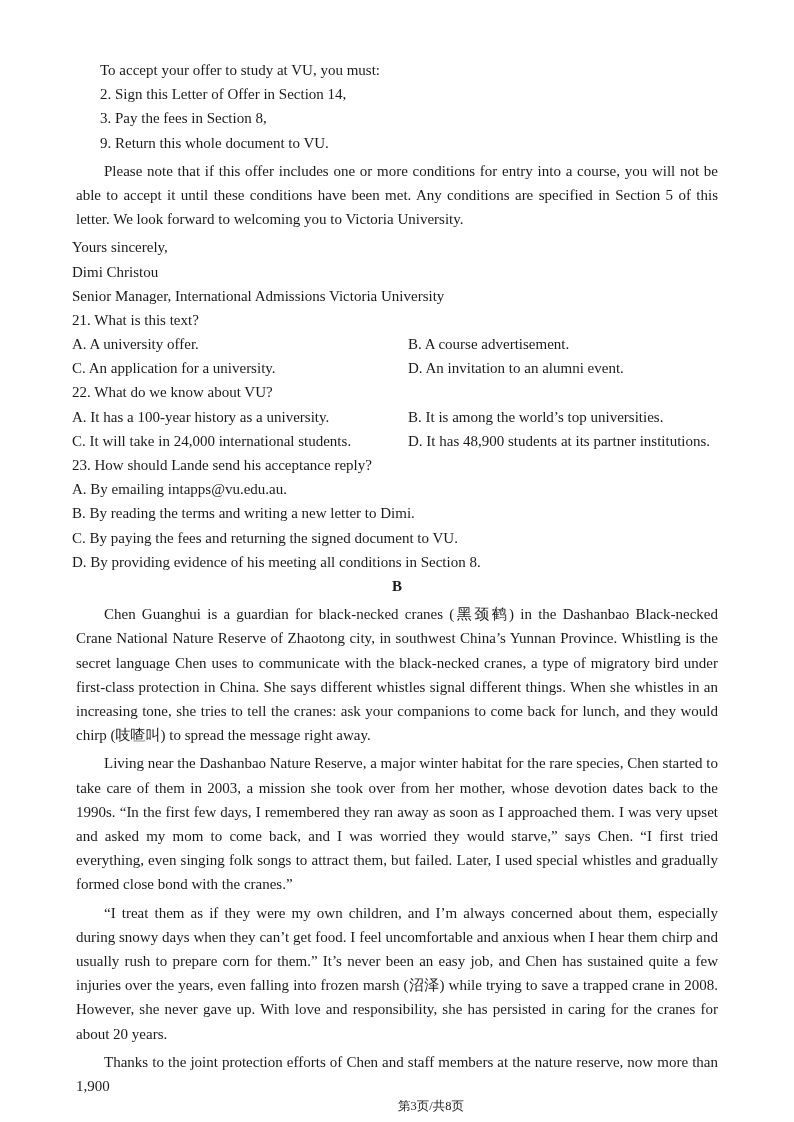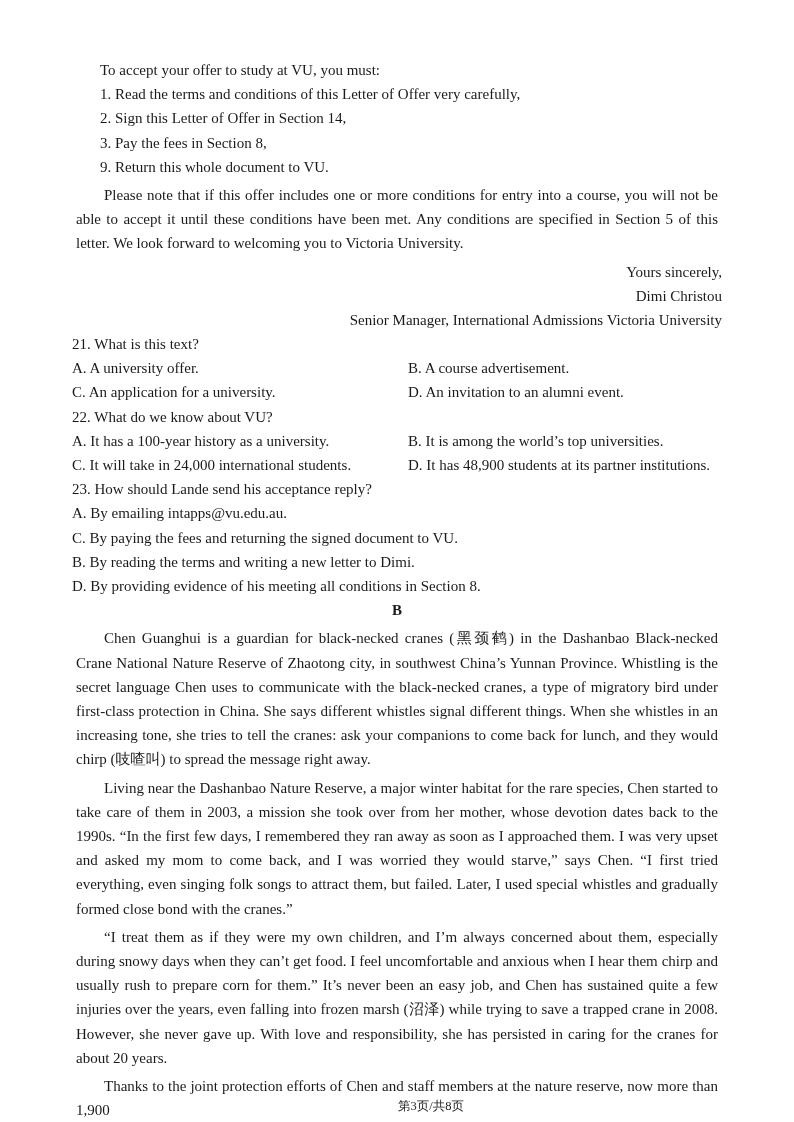--- a/index.html
+++ b/index.html
@@ -3,34 +3,33 @@
 <meta charset="utf-8">
 <style>
   html, body { margin: 0; padding: 0; background: #ffffff; }
   body { width: 794px; height: 1122px; position: relative; overflow: hidden;
          font-family: "Liberation Serif", "DejaVu Serif", serif; color: #1a1a1a; }
   .page { position: absolute; left: 72px; top: 58px; width: 650px; font-size: 15px; line-height: 24.2px; }
   .line { white-space: nowrap; height: 24.2px; }
   .indent { padding-left: 28px; }
   .para { text-align: justify; text-align-last: left; }
   .para p { margin: 4px; text-indent: 28px; text-align: justify; }
-  .right { text-align: right; }
+  .right { }
   .center { text-align: center; font-weight: bold; }
   .opts { display: flex; height: 24.2px; }
   .opts .col1 { width: 336px; white-space: nowrap; }
   .opts .col2 { white-space: nowrap; }
   .u { }
   .footer { position: absolute; left: 0; width: 794px; top: 1098px; text-align: center; font-size: 12.5px; padding-left: 34px; }
 </style>
 </head>
 <body>
 
 <div class="page">
   <div class="line indent">To accept your offer to study at VU, you must:</div>
-  <div class="line indent">1. Read the terms and conditions of this Letter of Offer very carefully,</div>
   <div class="line indent">2. Sign this Letter of Offer in Section 14,</div>
   <div class="line indent">3. Pay the fees in Section 8,</div>
   <div class="line indent">9. Return this whole document to VU.</div>
   <div class="para">
     <p>Please note that if this offer includes one or more conditions for entry into a course, you will not be able to accept it until these conditions have been met. Any conditions are specified in Section 5 of this letter. We look forward to welcoming you to Victoria University.</p>
   </div>
   <div class="line right">Yours sincerely,</div>
   <div class="line right">Dimi Christou</div>
   <div class="line right">Senior Manager, International Admissions Victoria University</div>
 
@@ -54,22 +53,22 @@
     </div>
     <div class="opts">
       <span class="col1">C. It will take in 24,000 international students.</span>
       <span class="col2">D. It has 48,900 students at its partner institutions.</span>
     </div>
   </div>
 
   <div>
     <div class="line">23. How should Lande send his acceptance reply?</div>
     <div class="line">A. By emailing intapps@vu.edu.au.</div>
+    <div class="line">B. By reading the terms and writing a new letter to Dimi.</div>
     <div class="line">C. By paying the fees and returning the signed document to VU.</div>
-    <div class="line">B. By reading the terms and writing a new letter to Dimi.</div>
     <div class="line">D. By providing evidence of his meeting all conditions in Section 8.</div>
   </div>
 
   <div class="line center">B</div>
 
   <div class="para">
     <p>Chen Guanghui is a guardian for black-necked cranes (黑颈鹤) in the Dashanbao Black-necked Crane National Nature Reserve of Zhaotong city, in southwest China’s Yunnan Province. Whistling is the secret language Chen uses to communicate with the black-necked cranes, a type of migratory bird under first-class protection in China. She says different whistles signal different things. When she whistles in an increasing tone, she tries to tell the cranes: ask your companions to come back for lunch, and they would chirp (吱喳叫) to spread the message right away.</p>
     <p><span>Living near the Dashanbao Nature Reserve, a major winter habitat for the rare species, Chen started to take care of them in 2003, </span><span class="u">a mission</span><span> she took over from her mother, whose devotion dates back to the 1990s. “In the first few days, I remembered they ran away as soon as I approached them. I was very upset and asked my mom to come back, and I was worried they would starve,” says Chen. “I first tried everything, even singing folk songs to attract them, but failed. Later, I used special whistles and gradually formed close bond with the cranes.”</span></p>
     <p>“I treat them as if they were my own children, and I’m always concerned about them, especially during snowy days when they can’t get food. I feel uncomfortable and anxious when I hear them chirp and usually rush to prepare corn for them.” It’s never been an easy job, and Chen has sustained quite a few injuries over the years, even falling into frozen marsh (沼泽) while trying to save a trapped crane in 2008. However, she never gave up. With love and responsibility, she has persisted in caring for the cranes for about 20 years.</p>
     <p style="text-align-last: justify;">Thanks to the joint protection efforts of Chen and staff members at the nature reserve, now more than 1,900</p>

